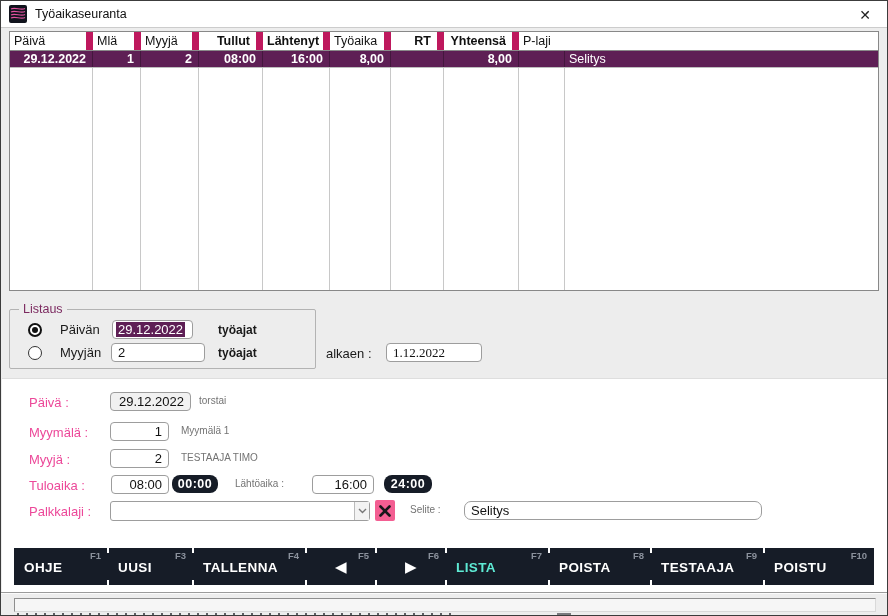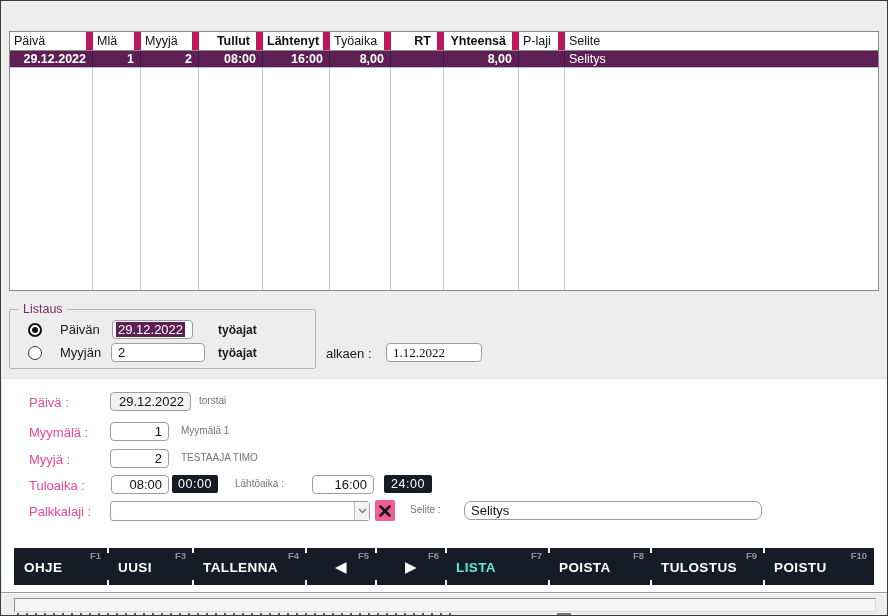--- a/index.html
+++ b/index.html
@@ -87,22 +87,22 @@
 
   
   .form-panel {
     position:absolute; left:1px; top:377px; width:886px; height:214px;
     background:#ffffff; border-top:1px solid #dedede;
   }
   .f-label { position:absolute; left:27px; font-size:13px; color:#ec4899; }
   .f-static { position:absolute; font-size:10px; color:#737373; }
   .badge {
     position:absolute; height:18px; background:#161c27; color:#fff;
-    font-weight:normal; font-size:12.5px; letter-spacing:0.5px;
-    display:flex; align-items:center; justify-content:center; border-radius:2px;
+    font-weight:bold; font-size:12.5px; letter-spacing:0.5px;
+    display:flex; align-items:center; justify-content:center; border-radius:8px;
   }
   .combo {
     position:absolute; left:108px; top:122px; width:260px; height:20px;
     border:1px solid #9d9d9d; border-radius:3px; background:#fff; cursor:pointer;
   }
   .combo-btn {
     position:absolute; right:0; top:0; width:15px; height:18px;
     border-left:1px solid #bbb; background:#f3f3f3;
     display:flex; align-items:center; justify-content:center;
   }
@@ -146,33 +146,45 @@
     background:repeating-linear-gradient(90deg,#2d2d33 0 2px, transparent 2px 9px);
     opacity:0.75;
   }
   .clip-mark2 { position:absolute; left:556px; top:612px; width:14px; height:3px; background:#2d2d33; opacity:0.6; }
 </style>
 </head>
 <body>
 
 <div class="window">
 
+  <div class="titlebar">
+    <span class="app-icon">
+      <svg width="18" height="18" viewBox="0 0 18 18">
+        <rect x="0" y="0" width="18" height="18" rx="2" fill="#10131c"></rect>
+        <path d="M2 4 C6 1.5, 12 6, 16 3.5" stroke="#e0519e" stroke-width="1.2" fill="none"></path>
+        <path d="M2 7 C6 4.5, 12 9, 16 6.5" stroke="#e0519e" stroke-width="1.2" fill="none"></path>
+        <path d="M2 10 C6 7.5, 12 12, 16 9.5" stroke="#e0519e" stroke-width="1.2" fill="none"></path>
+        <path d="M2 13 C6 10.5, 12 15, 16 12.5" stroke="#e0519e" stroke-width="1.2" fill="none"></path>
+      </svg>
+    </span>
+    <span class="title-text">Työaikaseuranta</span>
+    <span class="close-btn">✕</span>
+  </div>
 
   <div class="grid-table">
     <div class="grid-row grid-head">
       <div>Päivä</div>
       <div>Mlä</div>
       <div>Myyjä</div>
       <div class="ar">Tullut</div>
       <div class="ar">Lähtenyt</div>
       <div>Työaika</div>
       <div class="ar">RT</div>
       <div class="ar">Yhteensä</div>
       <div>P-laji</div>
-      <div>Selite</div>
     </div>
     <div class="grid-row grid-data">
       <div class="ar">29.12.2022</div>
       <div class="ar">1</div>
       <div class="ar">2</div>
       <div class="ar">08:00</div>
       <div class="ar">16:00</div>
       <div class="ar">8,00</div>
       <div class="ar"></div>
       <div class="ar">8,00</div>
@@ -275,21 +287,21 @@
     </div>
     <div class="tb-btn disabled" style="width:103px;">
       <span class="tb-lbl">LISTA</span>
       <span class="tb-fkey">F7</span>
     </div>
     <div class="tb-btn" style="width:102px;">
       <span class="tb-lbl">POISTA</span>
       <span class="tb-fkey">F8</span>
     </div>
     <div class="tb-btn" style="width:113px;">
-      <span class="tb-lbl">TULOSTUS</span>
+      <span class="tb-lbl">TESTAAJA</span>
       <span class="tb-fkey">F9</span>
     </div>
     <div class="tb-btn" style="width:110px;">
       <span class="tb-lbl">POISTU</span>
       <span class="tb-fkey">F10</span>
     </div>
   </div>
 
   <div class="groove"></div>
   <div class="statusbar"></div>

